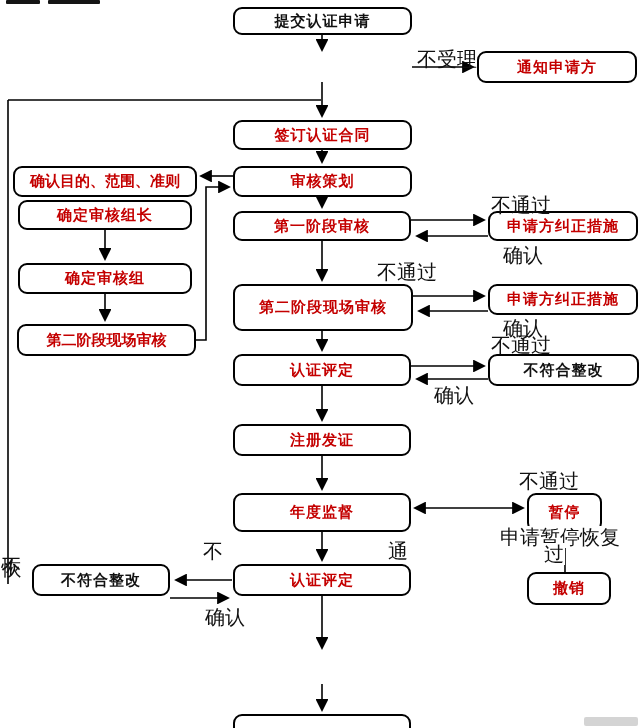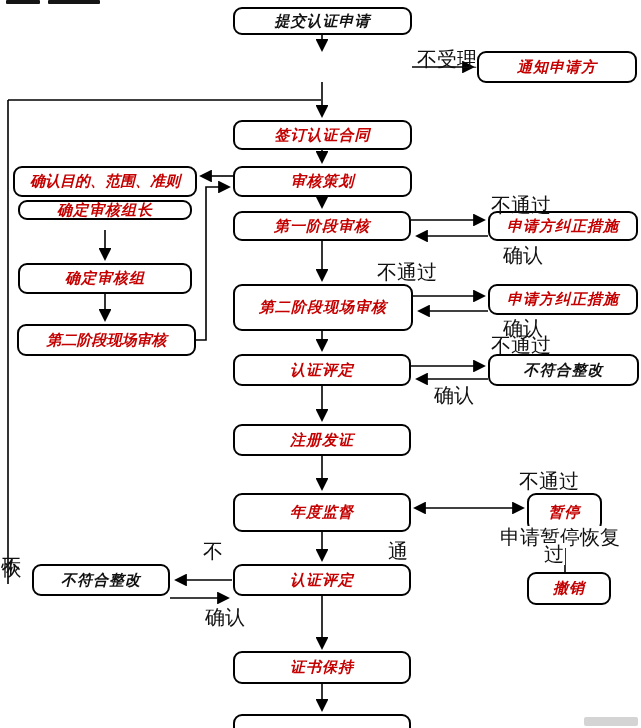--- a/index.html
+++ b/index.html
@@ -6,21 +6,21 @@
   .canvas{
     position:relative;width:641px;height:728px;background:#ffffff;
     overflow:hidden;font-family:"Liberation Sans","DejaVu Sans",sans-serif;
   }
   .edges{position:absolute;left:0;top:0;width:641px;height:728px;pointer-events:none;}
   .node{
     position:absolute;box-sizing:border-box;
     border:2px solid #000;border-radius:9px;background:#fff;
     display:flex;align-items:center;justify-content:center;
     font-weight:bold;font-size:15px;letter-spacing:1px;
-    color:#c40000;white-space:nowrap;font-style:italic;
+    color:#c40000;white-space:nowrap;
   }
   .node.black{color:#111111;}
   .lbl{
     position:absolute;font-weight:normal;font-size:20px;color:#111;
     white-space:nowrap;line-height:1.1;
   }
   .lbl.masked{background:#fff;padding:0 1px;}
   .vert{writing-mode:vertical-rl;text-orientation:upright;}
   .artifact{position:absolute;background:#151515;}
 </style>
@@ -70,31 +70,30 @@
   <div class="node black" style="left:233px;top:7px;width:179px;height:28px">提交认证申请</div>
   <div class="node" style="left:477px;top:51px;width:160px;height:32px">通知申请方</div>
   <div class="node" style="left:233px;top:120px;width:179px;height:30px">签订认证合同</div>
   <div class="node" style="left:233px;top:166px;width:179px;height:31px">审核策划</div>
   <div class="node" style="left:233px;top:211px;width:178px;height:30px">第一阶段审核</div>
   <div class="node" style="left:233px;top:284px;width:180px;height:47px">第二阶段现场审核</div>
   <div class="node" style="left:233px;top:354px;width:178px;height:32px">认证评定</div>
   <div class="node" style="left:233px;top:424px;width:178px;height:32px">注册发证</div>
   <div class="node" style="left:233px;top:493px;width:178px;height:39px">年度监督</div>
   <div class="node" style="left:233px;top:564px;width:178px;height:32px">认证评定</div>
-  <div class="node" style="left:233px;top:651px;width:178px;height:33px">证书保持</div>
   <div class="node" style="left:233px;top:714px;width:178px;height:34px"></div>
 
   <div class="node" style="left:488px;top:211px;width:150px;height:30px">申请方纠正措施</div>
   <div class="node" style="left:488px;top:284px;width:150px;height:31px">申请方纠正措施</div>
   <div class="node black" style="left:488px;top:354px;width:151px;height:32px">不符合整改</div>
   <div class="node" style="left:527px;top:493px;width:75px;height:39px">暂停</div>
   <div class="node" style="left:527px;top:572px;width:84px;height:33px">撤销</div>
 
   <div class="node" style="left:13px;top:166px;width:184px;height:31px;letter-spacing:0">确认目的、范围、准则</div>
-  <div class="node" style="left:18px;top:200px;width:174px;height:20px">确定审核组长</div>
+  <div class="node" style="left:18px;top:200px;width:174px;height:30px">确定审核组长</div>
   <div class="node" style="left:18px;top:263px;width:174px;height:31px">确定审核组</div>
   <div class="node" style="left:17px;top:324px;width:179px;height:32px;letter-spacing:0">第二阶段现场审核</div>
   <div class="node black" style="left:32px;top:564px;width:138px;height:32px">不符合整改</div>
 
   <div class="lbl" style="left:417px;top:48px">不受理</div>
   <div class="lbl" style="left:491px;top:194px">不通过</div>
   <div class="lbl" style="left:503px;top:244px">确认</div>
   <div class="lbl" style="left:377px;top:261px">不通过</div>
   <div class="lbl" style="left:503px;top:317px">确认</div>
   <div class="lbl" style="left:491px;top:334px">不通过</div>

